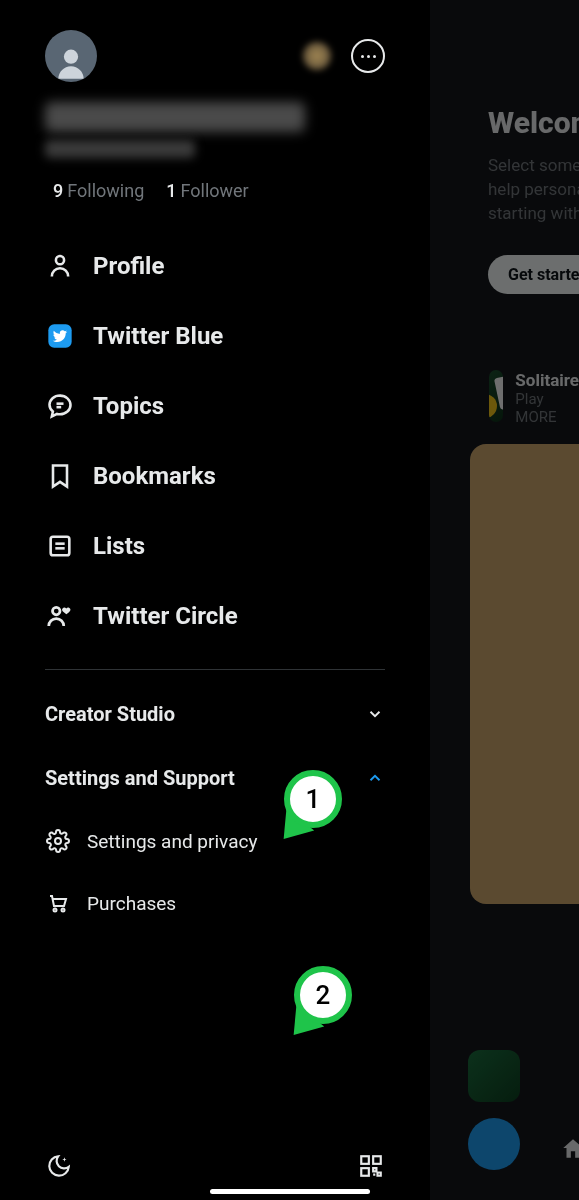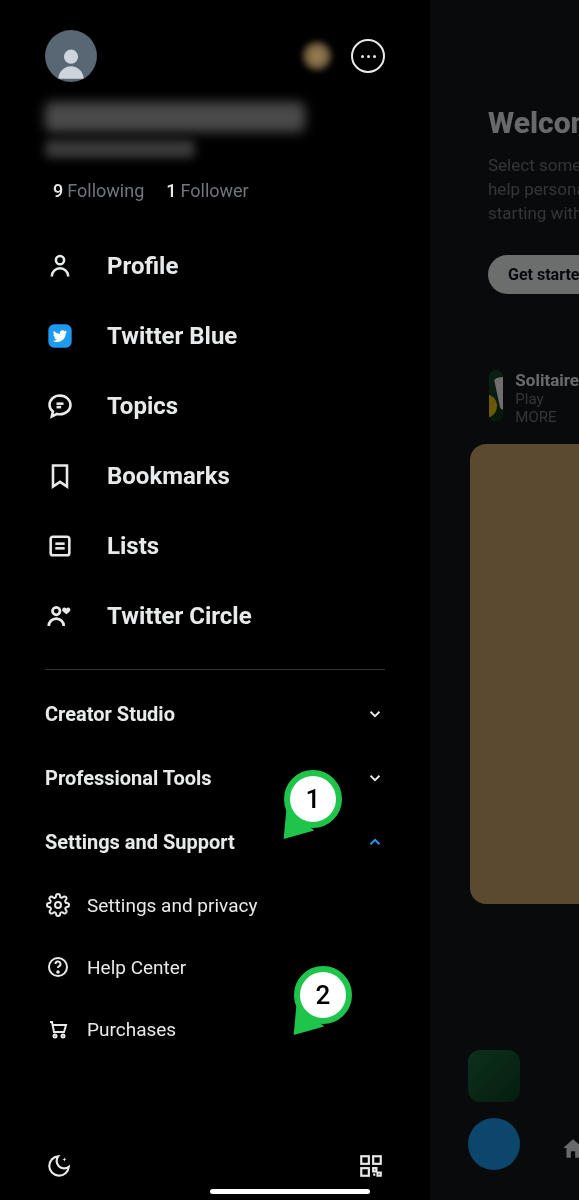--- a/index.html
+++ b/index.html
@@ -87,21 +87,21 @@
   padding: 22px 45px 0 45px;
   font-size: 18px;
   color: #71767b;
   margin-left: 8px;
 }
 .follow-stats b { color: #e7e9ea; font-weight: 500; margin-right: 4px; }
 .nav { padding: 30px 0 0 0; }
 .nav-item {
   display: flex;
   align-items: center;
-  gap: 32px;
+  gap: 18px;
   padding: 20px 45px;
   font-size: 24px;
   font-weight: 700;
   color: #e7e9ea;
 }
 .nav-icon { width: 30px; height: 30px; display: flex; align-items: center; justify-content: center; flex-shrink: 0; }
 .divider { height: 1px; background: #2f3336; margin: 18px 45px 12px 45px; }
 .section-item {
   display: flex;
   align-items: center;
@@ -314,58 +314,40 @@
 
   <div class="section-item">
     <span>Creator Studio</span>
     <span class="chev">
       <svg width="18" height="18" viewBox="0 0 24 24" fill="none" stroke="#e7e9ea" stroke-width="2.5">
           <polyline points="6 9 12 15 18 9"></polyline>
         </svg>
     </span>
   </div>
 
-  <div class="section-item">
-    <span>Professional Tools</span>
-    <span class="chev">
-      <svg width="18" height="18" viewBox="0 0 24 24" fill="none" stroke="#e7e9ea" stroke-width="2.5">
-          <polyline points="6 9 12 15 18 9"></polyline>
-        </svg>
-    </span>
-  </div>
 
   <div class="section-item">
     <span>Settings and Support</span>
     <span class="chev">
       <svg width="18" height="18" viewBox="0 0 24 24" fill="none" stroke="#1d9bf0" stroke-width="2.5">
           <polyline points="6 15 12 9 18 15"></polyline>
         </svg>
     </span>
   </div>
 
   <div class="sub-item">
     <span class="sub-icon">
       <svg width="24" height="24" viewBox="0 0 24 24" fill="none" stroke="#e7e9ea" stroke-width="2">
           <circle cx="12" cy="12" r="3"></circle>
           <path d="M19.4 15a1.7 1.7 0 0 0 .3 1.8l.1.1a2 2 0 1 1-2.8 2.8l-.1-.1a1.7 1.7 0 0 0-1.8-.3 1.7 1.7 0 0 0-1 1.5V21a2 2 0 1 1-4 0v-.1a1.7 1.7 0 0 0-1-1.5 1.7 1.7 0 0 0-1.8.3l-.1.1a2 2 0 1 1-2.8-2.8l.1-.1a1.7 1.7 0 0 0 .3-1.8 1.7 1.7 0 0 0-1.5-1H3a2 2 0 1 1 0-4h.1a1.7 1.7 0 0 0 1.5-1 1.7 1.7 0 0 0-.3-1.8l-.1-.1a2 2 0 1 1 2.8-2.8l.1.1a1.7 1.7 0 0 0 1.8.3h.1a1.7 1.7 0 0 0 1-1.5V3a2 2 0 1 1 4 0v.1a1.7 1.7 0 0 0 1 1.5 1.7 1.7 0 0 0 1.8-.3l.1-.1a2 2 0 1 1 2.8 2.8l-.1.1a1.7 1.7 0 0 0-.3 1.8v.1a1.7 1.7 0 0 0 1.5 1H21a2 2 0 1 1 0 4h-.1a1.7 1.7 0 0 0-1.5 1z"></path>
         </svg>
     </span>
     <span>Settings and privacy</span>
   </div>
 
-  <div class="sub-item">
-    <span class="sub-icon">
-      <svg width="24" height="24" viewBox="0 0 24 24" fill="none" stroke="#e7e9ea" stroke-width="2">
-          <circle cx="12" cy="12" r="9"></circle>
-          <path d="M9.5 9a2.5 2.5 0 1 1 3.5 2.3c-.8.4-1 1-1 1.7"></path>
-          <circle cx="12" cy="17" r="0.8" fill="#e7e9ea"></circle>
-        </svg>
-    </span>
-    <span>Help Center</span>
-  </div>
 
   <div class="sub-item">
     <span class="sub-icon">
       <svg width="24" height="24" viewBox="0 0 24 24" fill="none" stroke="#e7e9ea" stroke-width="2">
           <path d="M4 5h2l2 10h10l2-7H7"></path>
           <circle cx="9" cy="19" r="1.5"></circle>
           <circle cx="17" cy="19" r="1.5"></circle>
         </svg>
     </span>
     <span>Purchases</span>

